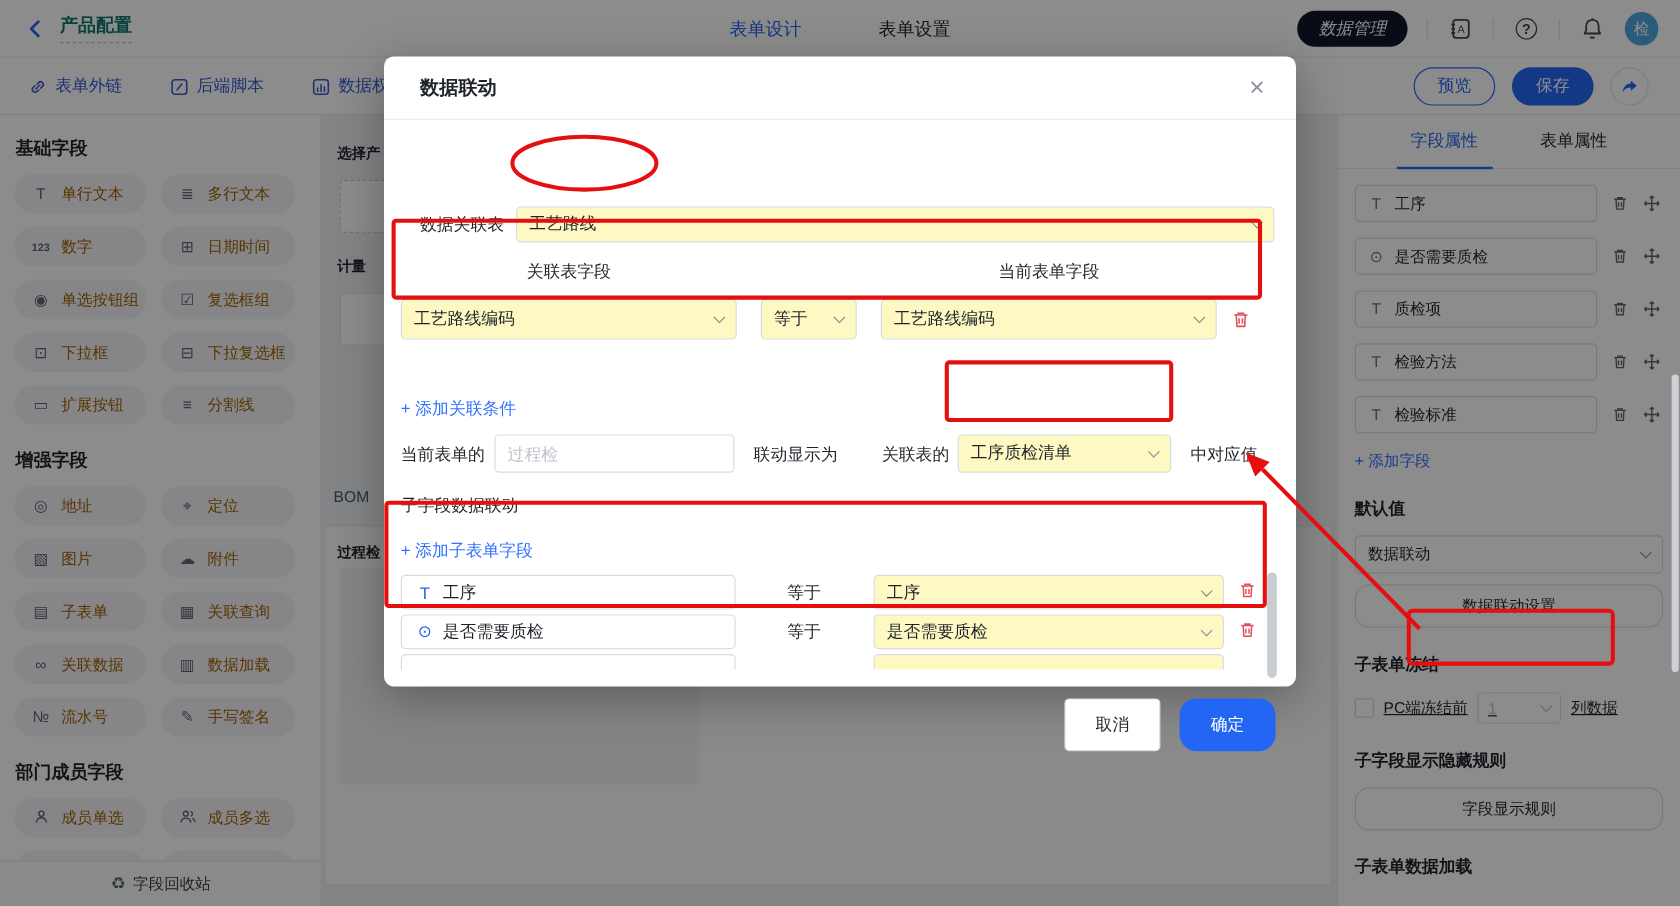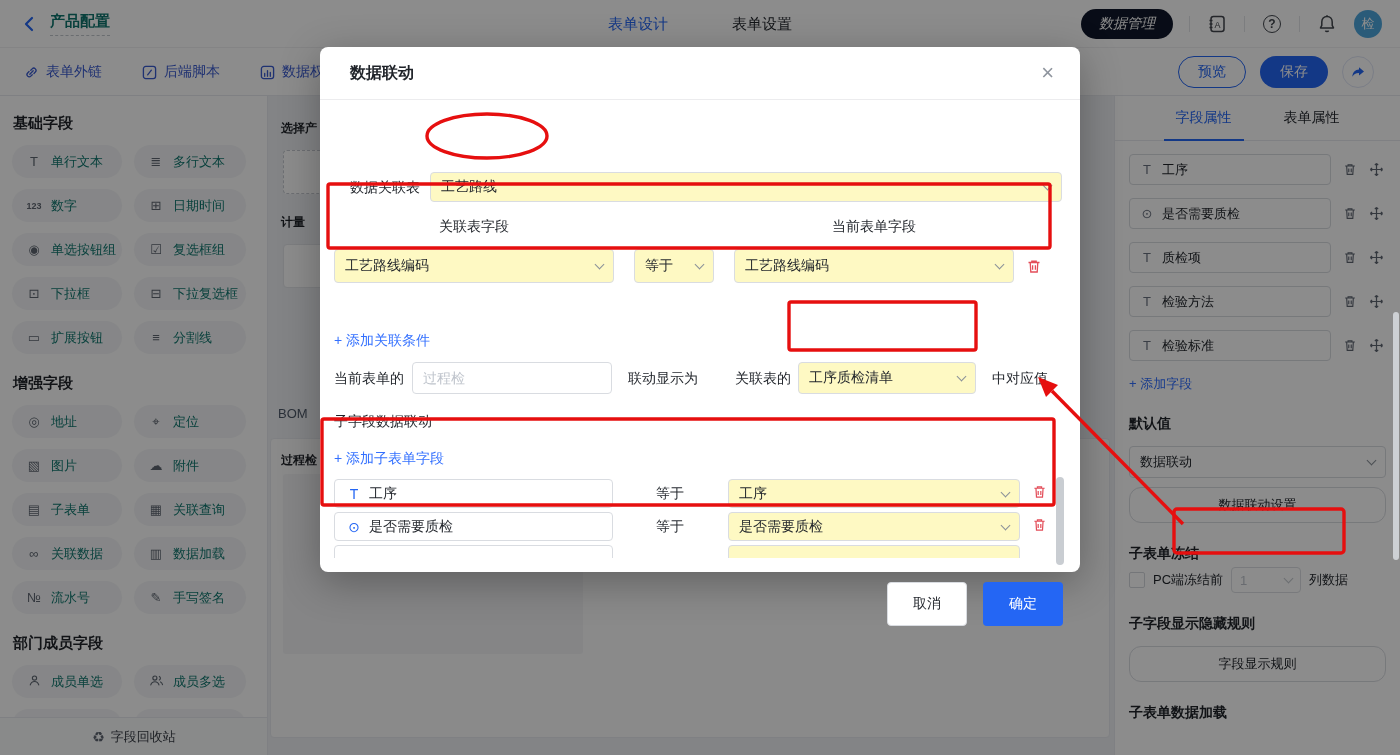--- a/index.html
+++ b/index.html
@@ -31,21 +31,21 @@
   .share-circle { width:32px; height:32px; border-radius:50%; background:#fff; border:1px solid #dfe5f5; display:flex; align-items:center; justify-content:center; }
 
   
   .sidebar { position:absolute; left:0; top:96px; width:268px; height:659px; background:#fff; border-right:1px solid #e8eaee; overflow:hidden; z-index:1; }
   .group-title { font-size:15px; font-weight:bold; color:#1f2329; margin:20px 0 12px 13px; }
   .group-title.first { margin-top:18px; }
   .chip-grid { display:grid; grid-template-columns:110px 112px; gap:11px 12px; padding:0 0 0 12px; }
   .chip { height:33px; background:#f4f5f7; border-radius:17px; display:flex; align-items:center; padding:0 0 0 12px; gap:7px; cursor:grab; }
   .chip .g { width:20px; text-align:center; color:#5f6672; font-size:13px; flex:none; }
   .chip .g.small { font-size:9px; font-weight:bold; letter-spacing:0; }
-  .chip .lbl { font-size:13px; color:#0f766e; white-space:nowrap; }
+  .chip .lbl { font-size:13px; color:#a16207; white-space:nowrap; }
   .recycle-bar { position:absolute; left:0; bottom:0; width:268px; height:38px; background:#fafbfc; border-top:1px solid #e8eaee; display:flex; align-items:center; justify-content:center; gap:6px; font-size:13px; color:#3a3f47; cursor:pointer; z-index:2; }
 
   
   .canvas { position:absolute; left:268px; top:96px; width:860px; height:659px; background:#eef0f4; overflow:hidden; z-index:0; }
   .frag-label { position:absolute; font-size:12px; font-weight:bold; color:#1f2329; white-space:nowrap; }
   .frag-dashed { position:absolute; border:1px dashed #c6cad1; background:#fff; border-radius:4px; }
   .frag-box { position:absolute; background:#fff; border:1px solid #e3e5ea; border-radius:4px; }
   .frag-bom { position:absolute; font-size:13px; color:#4e5969; }
   .frag-panel { position:absolute; background:#fbfbfc; border:1px solid #e8eaee; border-radius:4px; }
   .frag-inner { position:absolute; background:#f2f3f5; border-radius:3px; }
@@ -58,21 +58,21 @@
   .rtab.active::after { content:""; position:absolute; left:-12px; right:-12px; bottom:0; height:2px; background:#2466f4; }
   .frow { display:flex; align-items:center; margin-top:13px; gap:0; }
   .fbox { width:202px; height:31px; border:1px solid #d9dce1; border-radius:4px; display:flex; align-items:center; gap:8px; padding:0 10px; background:#fff; }
   .fbox .g { color:#6b7280; font-size:13px; width:14px; text-align:center; flex:none; }
   .fbox .lbl { font-size:13px; color:#1f2329; white-space:nowrap; }
   .frow .act { margin-left:12px; color:#5f6672; cursor:pointer; display:flex; align-items:center; }
   .add-link { color:#3370ff; font-size:13px; margin-top:14px; cursor:pointer; }
   .sec-title { font-size:14px; font-weight:bold; color:#1f2329; margin-top:22px; }
   .rselect { margin-top:13px; height:32px; border:1px solid #d9dce1; border-radius:4px; display:flex; align-items:center; justify-content:space-between; padding:0 10px; font-size:13px; background:#fff; cursor:pointer; }
   .rbtn { margin-top:9px; height:36px; border:1px solid #d9dce1; border-radius:12px; background:#fff; width:100%; font-size:13px; color:#1f2329; cursor:pointer; }
-  .freeze-row { display:flex; align-items:center; gap:8px; margin-top:4px; font-size:13px; color:#1f2329; }
+  .freeze-row { display:flex; align-items:center; gap:8px; margin-top:14px; font-size:13px; color:#1f2329;text-decoration:underline; }
   .cbx { width:16px; height:16px; border:1px solid #d4d7dc; border-radius:2px; background:#fff; flex:none; cursor:pointer; }
   .mini-select { width:70px; height:26px; border:1px solid #dcdfe4; border-radius:4px; display:flex; align-items:center; justify-content:space-between; padding:0 8px; color:#bfc4cc; font-size:13px; background:#fff; }
 
   
   .overlay { position:absolute; left:0; top:0; width:1400px; height:755px; background:rgba(0,0,0,0.45); z-index:5; }
   .win-scroll { position:absolute; left:1393px; top:312px; width:6px; height:248px; background:#cdd0d4; border-radius:3px; z-index:15; }
 
   
   .modal { position:absolute; left:320px; top:47px; width:760px; height:525px; background:#fff; border-radius:8px; box-shadow:0 10px 40px rgba(0,0,0,.3); z-index:10; }
   .m-head { height:53px; border-bottom:1px solid #ececee; display:flex; align-items:center; padding:0 26px 0 30px; justify-content:space-between; }
@@ -503,21 +503,21 @@
             </svg>
         </span>
 
         <div class="sub-left abs" style="left:14px;top:68px;width:279px;height:29px;"></div>
         <div class="sel abs" style="left:408px;top:68px;width:292px;height:29px;"></div>
       </div>
 
       <div class="m-scroll"></div>
 
       <button class="m-foot-btn btn-cancel" style="left:567px;top:482px;">取消</button>
-      <button class="m-foot-btn btn-ok" style="left:663px;top:482px;">确定</button>
+      <button class="m-foot-btn btn-ok" style="left:663px;top:482px;border-radius:14px;">确定</button>
     </div>
   </div>
 
   <svg class="ann" viewBox="0 0 1400 755">
     <ellipse cx="487" cy="136" rx="60" ry="22" fill="none" stroke="#e60f0f" stroke-width="3.4"></ellipse>
     <rect x="328" y="184" width="722" height="64" rx="2" fill="none" stroke="#e60f0f" stroke-width="3.4"></rect>
     <rect x="789" y="302" width="187" height="48" rx="2" fill="none" stroke="#e60f0f" stroke-width="3.4"></rect>
     <rect x="322" y="419" width="732" height="86" rx="2" fill="none" stroke="#e60f0f" stroke-width="3.4"></rect>
     <rect x="1174" y="509" width="170" height="44" rx="3" fill="none" stroke="#e60f0f" stroke-width="3.4"></rect>
     <line x1="1183" y1="524" x2="1052" y2="391" stroke="#e60f0f" stroke-width="3.4"></line>

